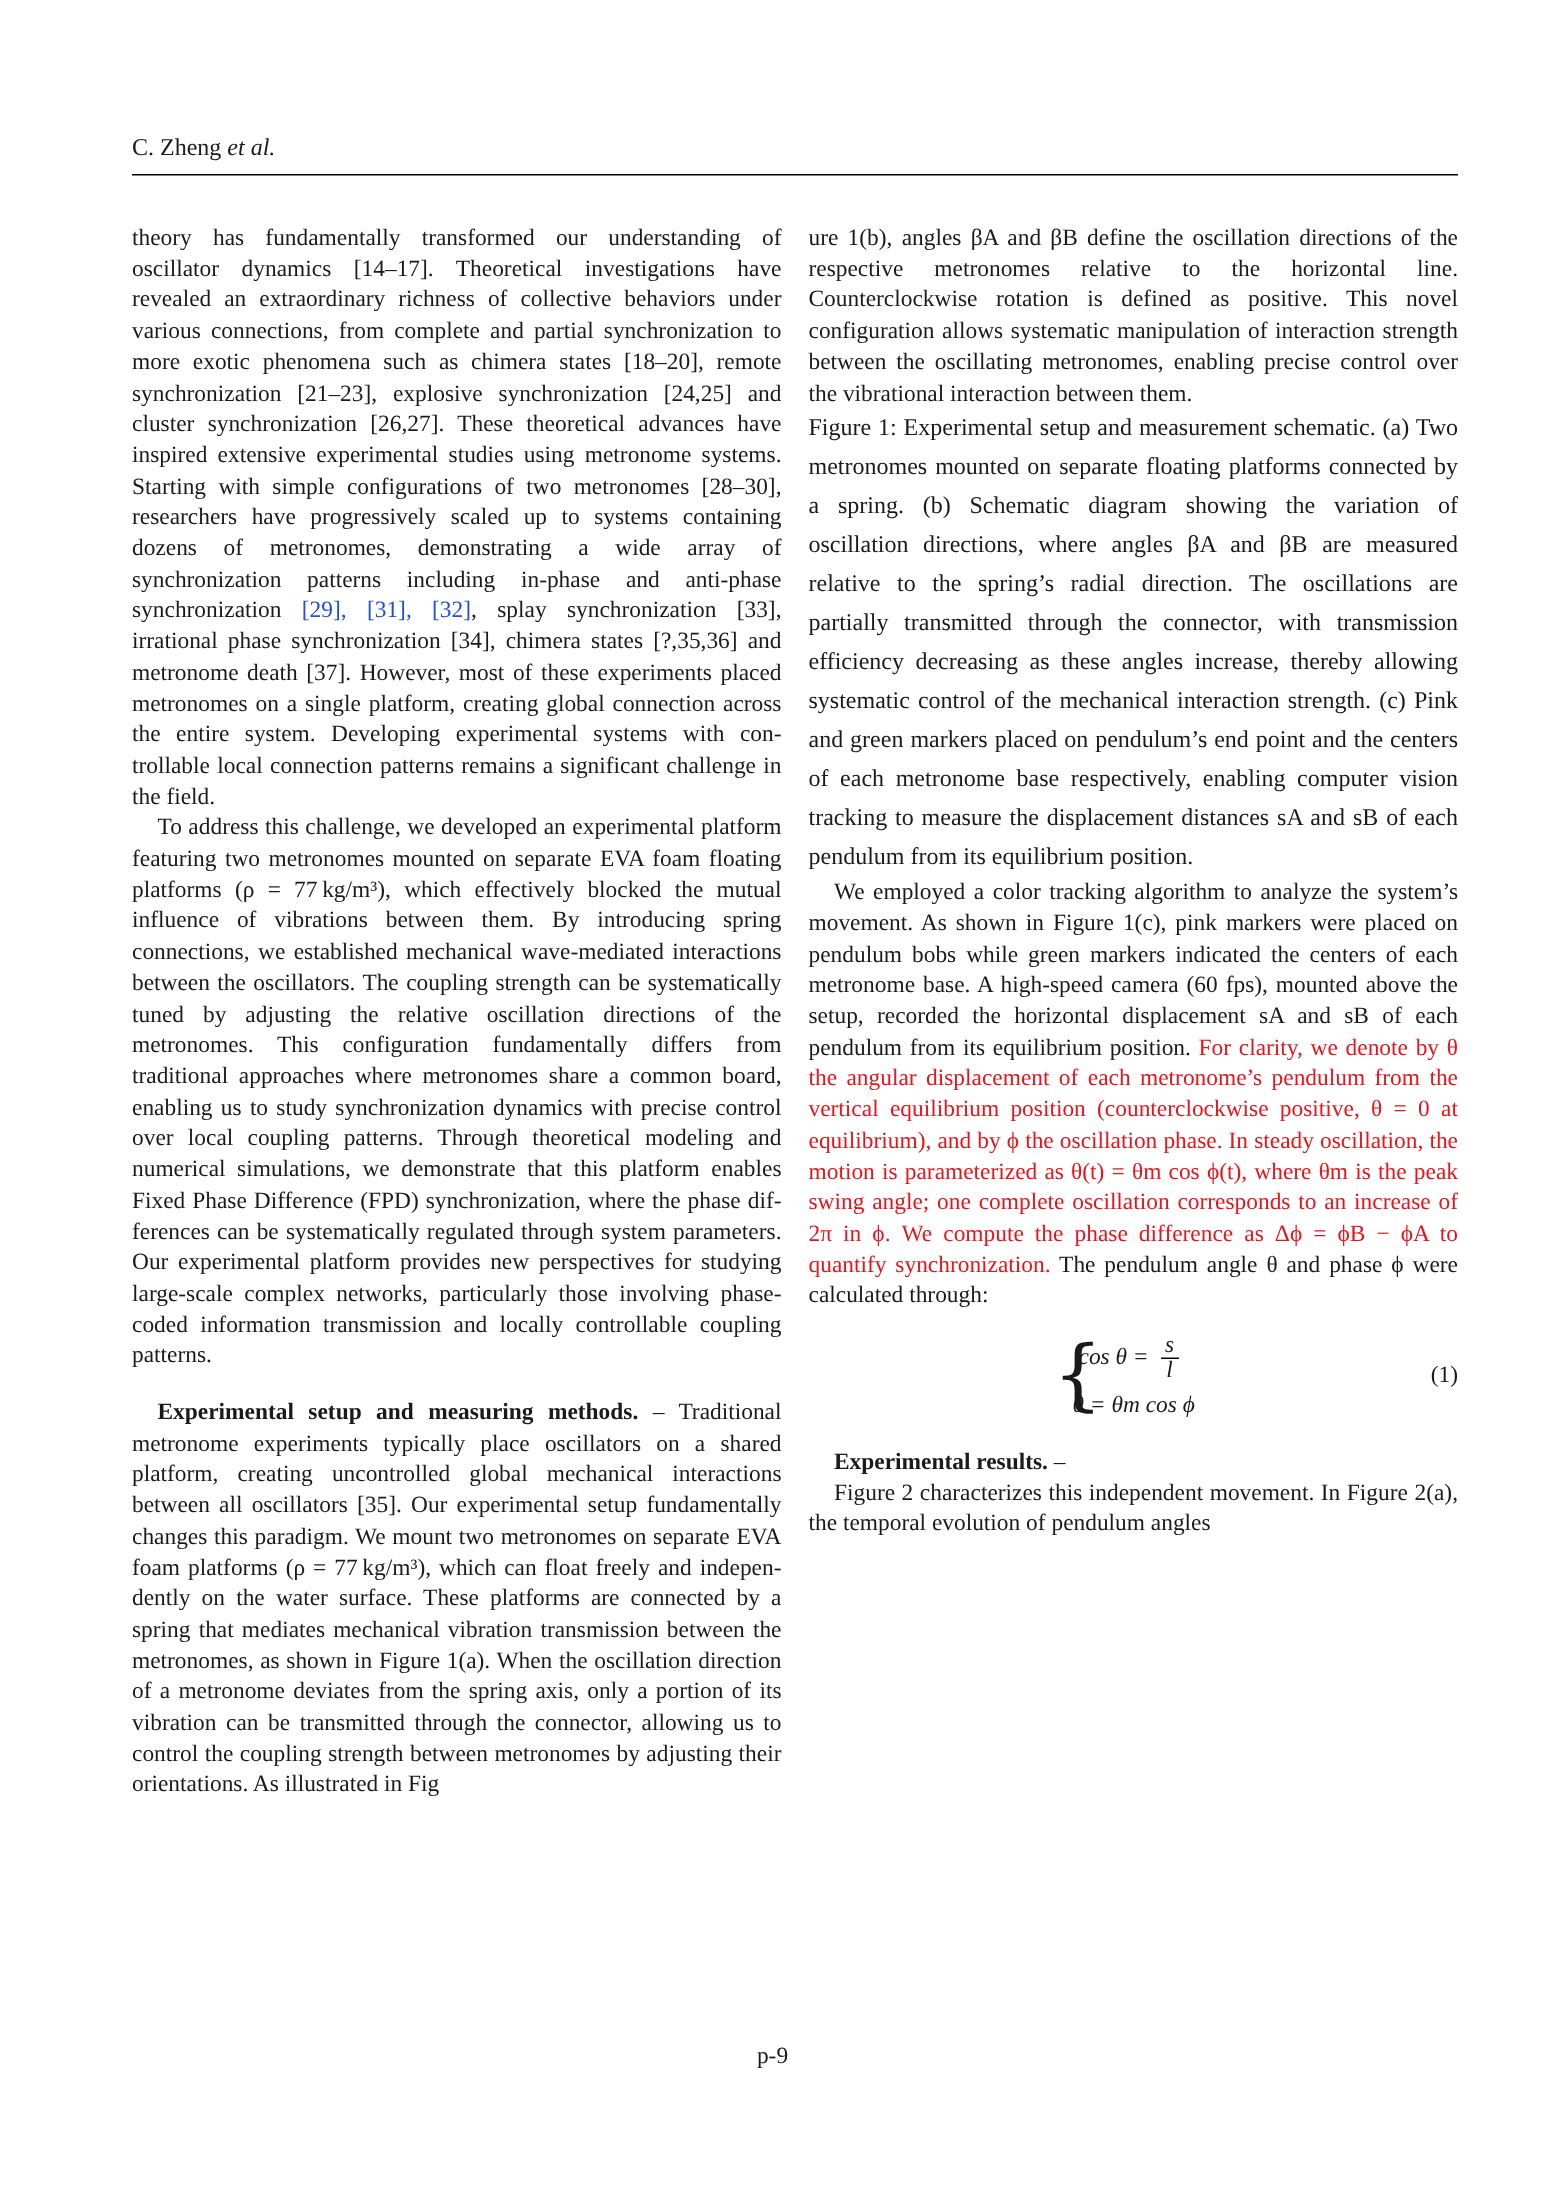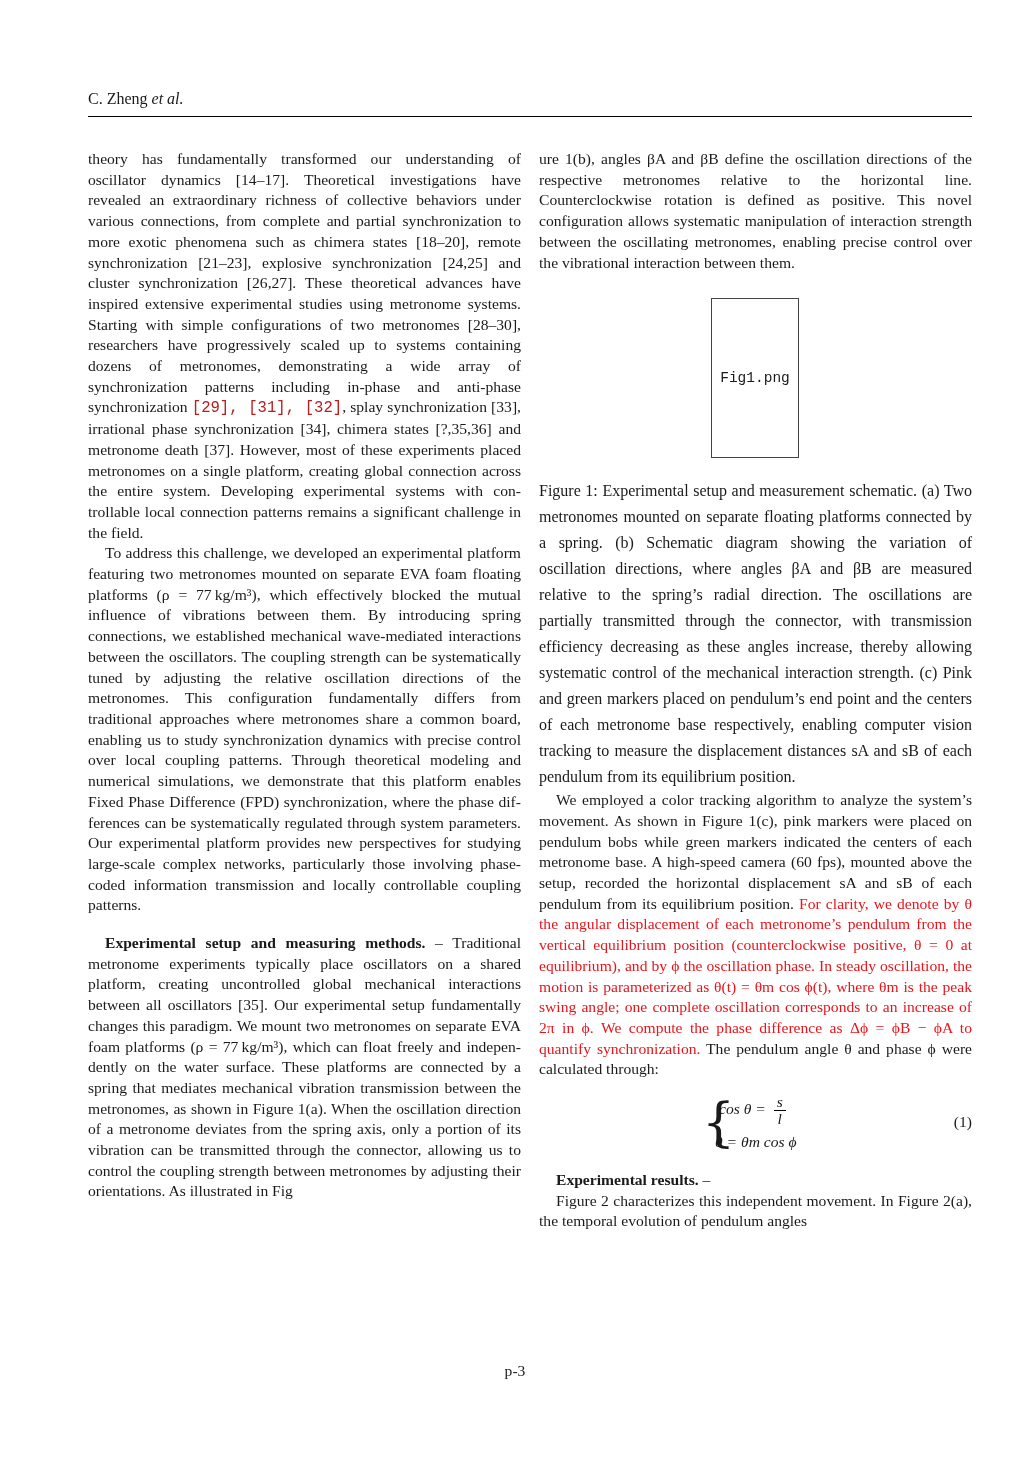--- a/index.html
+++ b/index.html
@@ -8,21 +8,21 @@
   .page { position: absolute; left: 0; top: 0; width: 1030px; height: 1458px; }
   .running-head { position: absolute; left: 88px; top: 90px; font-family: "Liberation Serif", serif; font-size: 16px; }
   .running-head i { font-style: italic; }
   .head-rule { position: absolute; left: 88px; top: 116px; width: 884px; height: 1px; background: #000; }
   .col { position: absolute; top: 149px; width: 433px; font-family: "Liberation Serif", serif; font-size: 15.6px; line-height: 20.7px; text-align: justify; hyphens: manual; }
   .col-left { left: 88px; }
   .col-right { left: 539px; }
   p.para { text-indent: 0; }
   p.indent { text-indent: 17px; }
   .red { color: #e8141b; }
-  .ref-red { color: #b91c1c; font-family: Liberation Mono, monospace; }
+  .ref-red { color: #1d4ed8; }
   .section-head { font-weight: bold; }
   .sp-section { margin-top: 17px; }
   .figure { position: relative; width: 433px; height: 190px; margin-top: 15px; }
   .fig-box { position: absolute; left: 172px; top: 10px; width: 88px; height: 160px; border: 1px solid #444; display: flex; align-items: center; justify-content: center; }
   .fig-box span { font-family: "Liberation Mono", "DejaVu Sans Mono", monospace; font-size: 14.5px; }
   .caption { font-size: 16px; line-height: 26px; margin-top: 0px; text-align: justify; }
   .after-caption { }
   .eq { position: relative; height: 72px; margin: 8px 0 10px 0; }
   .eq .brace { position: absolute; left: 163px; top: 4px; font-size: 52px; line-height: 60px; font-family: "DejaVu Serif", serif; font-weight: 200; }
   .eq .line1 { position: absolute; left: 180px; top: 6px; font-size: 15.6px; }
@@ -49,38 +49,33 @@
     <p class="para"><span>theory has fundamentally transformed our understand­ing of oscillator dynamics [14–17]. Theoretical investiga­tions have revealed an extraordinary richness of collective behaviors under various connections, from complete and partial synchronization to more exotic phenomena such as chimera states [18–20], remote synchronization [21–23], explosive synchronization [24,25] and cluster synchroniza­tion [26,27]. These theoretical advances have inspired ex­tensive experimental studies using metronome systems. Starting with simple configurations of two metronomes [28–30], researchers have progressively scaled up to sys­tems containing dozens of metronomes, demonstrating a wide array of synchronization patterns including in-phase and anti-phase synchronization </span><span class="ref-red">[29], [31], [32]</span><span>, splay syn­chronization [33], irrational phase synchronization [34], chimera states [?,35,36] and metronome death [37]. How­ever, most of these experiments placed metronomes on a single platform, creating global connection across the en­tire system. Developing experimental systems with con­trollable local connection patterns remains a significant challenge in the field.</span></p>
 
     <p class="indent">To address this challenge, we developed an experimen­tal platform featuring two metronomes mounted on sepa­rate EVA foam floating platforms (ρ = 77 kg/m³), which effectively blocked the mutual influence of vibrations be­tween them. By introducing spring connections, we es­tablished mechanical wave-mediated interactions between the oscillators. The coupling strength can be systemati­cally tuned by adjusting the relative oscillation directions of the metronomes. This configuration fundamentally dif­fers from traditional approaches where metronomes share a common board, enabling us to study synchronization dy­namics with precise control over local coupling patterns. Through theoretical modeling and numerical simulations, we demonstrate that this platform enables Fixed Phase Difference (FPD) synchronization, where the phase dif­ferences can be systematically regulated through system parameters. Our experimental platform provides new per­spectives for studying large-scale complex networks, par­ticularly those involving phase-coded information trans­mission and locally controllable coupling patterns.</p>
 
     <p class="indent sp-section"><span class="section-head">Experimental setup and measuring methods.</span><span> –</span> <span>Traditional metronome experiments typically place oscil­lators on a shared platform, creating uncontrolled global mechanical interactions between all oscillators [35]. Our experimental setup fundamentally changes this paradigm. We mount two metronomes on separate EVA foam plat­forms (ρ = 77 kg/m³), which can float freely and indepen­dently on the water surface. These platforms are con­nected by a spring that mediates mechanical vibration transmission between the metronomes, as shown in Fig­ure 1(a). When the oscillation direction of a metronome deviates from the spring axis, only a portion of its vibra­tion can be transmitted through the connector, allowing us to control the coupling strength between metronomes by adjusting their orientations. As illustrated in Fig­</span></p>
   </div>
 
   <div class="col col-right">
     <p class="para">ure 1(b), angles βA and βB define the oscillation direc­tions of the respective metronomes relative to the horizon­tal line. Counterclockwise rotation is defined as positive. This novel configuration allows systematic manipulation of interaction strength between the oscillating metronomes, enabling precise control over the vibrational interaction between them.</p>
 
-    <div class="figure">
-      <div class="fig-box">
-        <span>Fig1.png</span>
-      </div>
-    </div>
     <p class="caption">Figure 1: Experimental setup and measurement schematic. (a) Two metronomes mounted on separate floating platforms connected by a spring. (b) Schematic diagram showing the variation of oscillation directions, where angles βA and βB are measured relative to the spring’s radial direction. The oscillations are partially transmitted through the connector, with transmission efficiency decreasing as these angles increase, thereby allowing systematic control of the mechanical interac­tion strength. (c) Pink and green markers placed on pendu­lum’s end point and the centers of each metronome base re­spectively, enabling computer vision tracking to measure the displacement distances sA and sB of each pendulum from its equilibrium position.</p>
 
     <p class="indent after-caption"><span>We employed a color tracking algorithm to analyze the system’s movement. As shown in Figure 1(c), pink mark­ers were placed on pendulum bobs while green markers indicated the centers of each metronome base. A high-speed camera (60 fps), mounted above the setup, recorded the horizontal displacement sA and sB of each pendulum from its equilibrium position. </span><span class="red">For clarity, we denote by θ the angular displacement of each metronome’s pendulum from the vertical equilibrium position (counterclockwise positive, θ = 0 at equilibrium), and by ϕ the oscillation phase. In steady oscillation, the motion is parameterized as θ(t) = θm cos ϕ(t), where θm is the peak swing angle; one complete oscillation corresponds to an increase of 2π in ϕ. We compute the phase difference as Δϕ = ϕB − ϕA to quantify synchronization.</span><span> The pendulum angle θ and phase ϕ were calculated through:</span></p>
 
     <div class="eq">
       <span class="brace">{</span>
       <div class="line1">
         <span class="math">cos θ = </span><span class="frac"><span class="num">s</span><span class="den">l</span></span>
       </div>
       <div class="line2 math">θ = θm cos ϕ</div>
       <span class="eqnum">(1)</span>
     </div>
 
     <p class="indent"><span class="section-head">Experimental results.</span><span> –</span></p>
 
 
     <p class="indent">Figure 2 characterizes this independent movement. In Figure 2(a), the temporal evolution of pendulum angles</p>
   </div>
 
-  <div class="page-num">p-3</div>
+  <div class="page-num">p-9</div>
 </div>
 
 </body></html>

